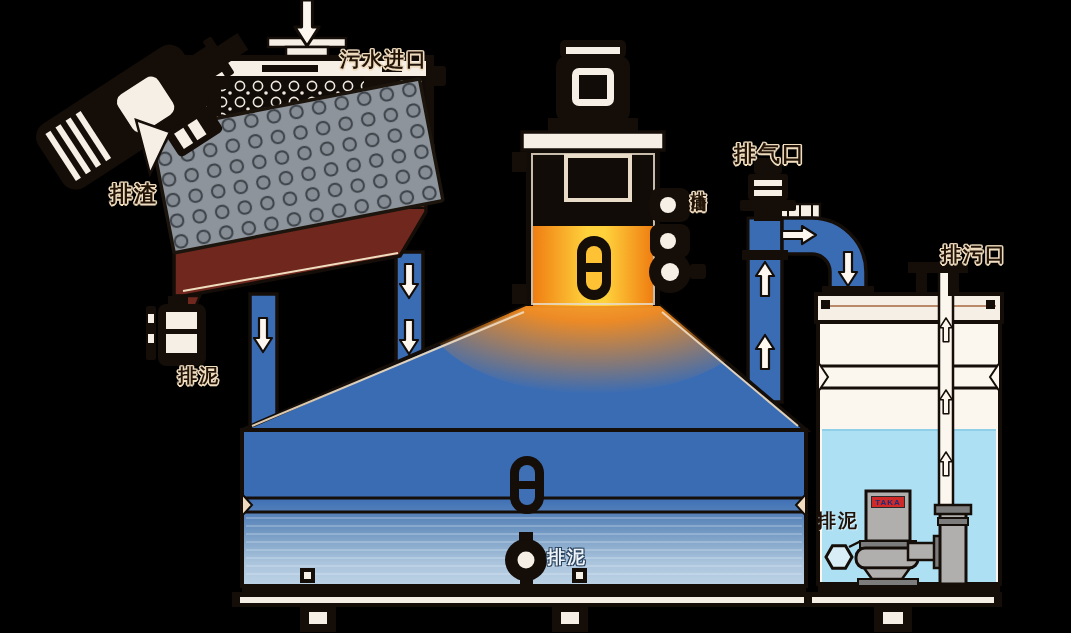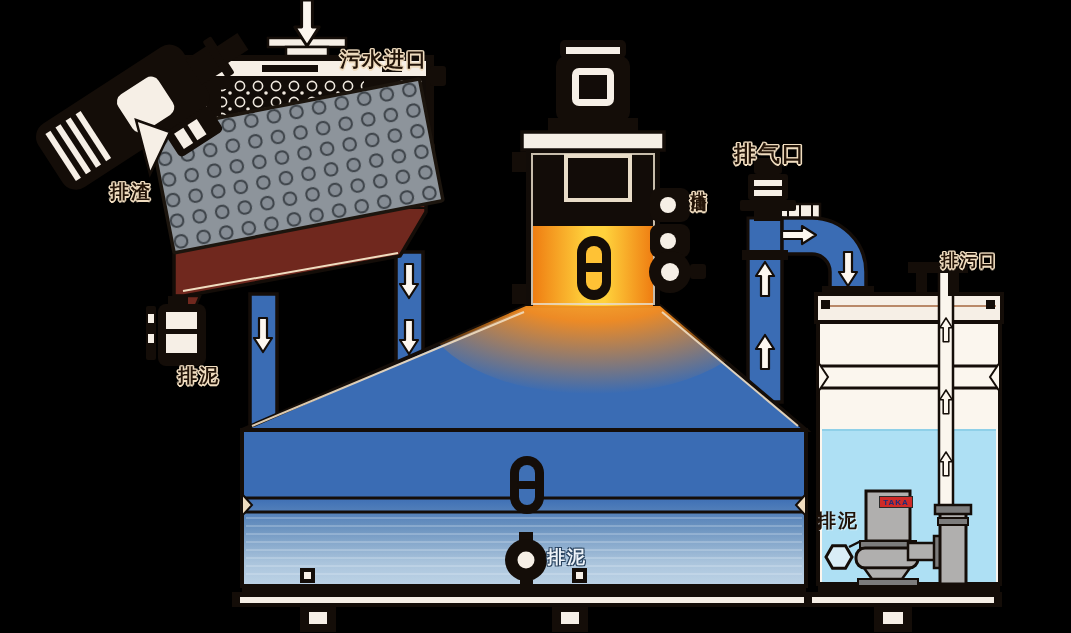--- a/index.html
+++ b/index.html
@@ -34,21 +34,21 @@
   .lbl--white {
     color:#edf3f9;
     text-shadow:1px 1px 0 #27405c, -1px -1px 0 #27405c, 1px -1px 0 #27405c, -1px 1px 0 #27405c;
   }
   .lbl--plain { color:#201208; text-shadow:1px 1px 0 rgba(255,255,255,.5); }
 
   .brand {
     position:absolute; left:871px; top:496px; width:34px; height:12px;
     background:var(--brand-red,#cf2a27); color:#1e2c78;
     font:bold 8px "Liberation Sans",sans-serif; text-align:center; line-height:12px;
-    letter-spacing:1px; border:1px solid #2a2a2a; box-sizing:border-box;margin-left:8px;
+    letter-spacing:1px; border:1px solid #2a2a2a; box-sizing:border-box;
   }
 </style>
 </head>
 <body>
 
 <div class="stage">
 
 <svg width="1071" height="633" viewBox="0 0 1071 633">
   <defs>
     <linearGradient id="colGrad" x1="0" y1="0" x2="1" y2="0">
@@ -302,22 +302,22 @@
     <use href="#arrow" transform="translate(765,335)"></use>
     <use href="#arrow" transform="translate(816,235) rotate(90)"></use>
     <use href="#arrow" transform="translate(848,286) rotate(180)"></use>
     <use href="#arrow" transform="translate(946,318) scale(0.7)"></use>
     <use href="#arrow" transform="translate(946,390) scale(0.7)"></use>
     <use href="#arrow" transform="translate(946,452) scale(0.7)"></use>
   </g>
 </svg>
 
 <div class="lbl" style="left:340px; top:12px; font-size:20px;margin-top:36px;">污水进口</div>
-<div class="lbl" style="left:110px; top:182px; font-size:19px;">排渣</div>
+<div class="lbl" style="left:110px; top:182px; font-size:22px;">排渣</div>
 <div class="lbl" style="left:178px; top:366px; font-size:19px;">排泥</div>
 <div class="lbl lbl--vertical" style="left:690px; top:178px; font-size:16px;">排油口</div>
 <div class="lbl" style="left:734px; top:142px; font-size:22px;">排气口</div>
-<div class="lbl" style="left:905px; top:252px; font-size:17px;padding-left:36px;">排污口</div>
+<div class="lbl" style="left:905px; top:243px; font-size:20px;padding-left:36px;">排污口</div>
 <div class="lbl lbl--white" style="left:547px; top:548px; font-size:18px;">排泥</div>
 <div class="lbl lbl--plain" style="left:817px; top:511px; font-size:19px;">排泥</div>
 <div class="brand">TAKA</div>
 
 </div>
 
 </body></html>

